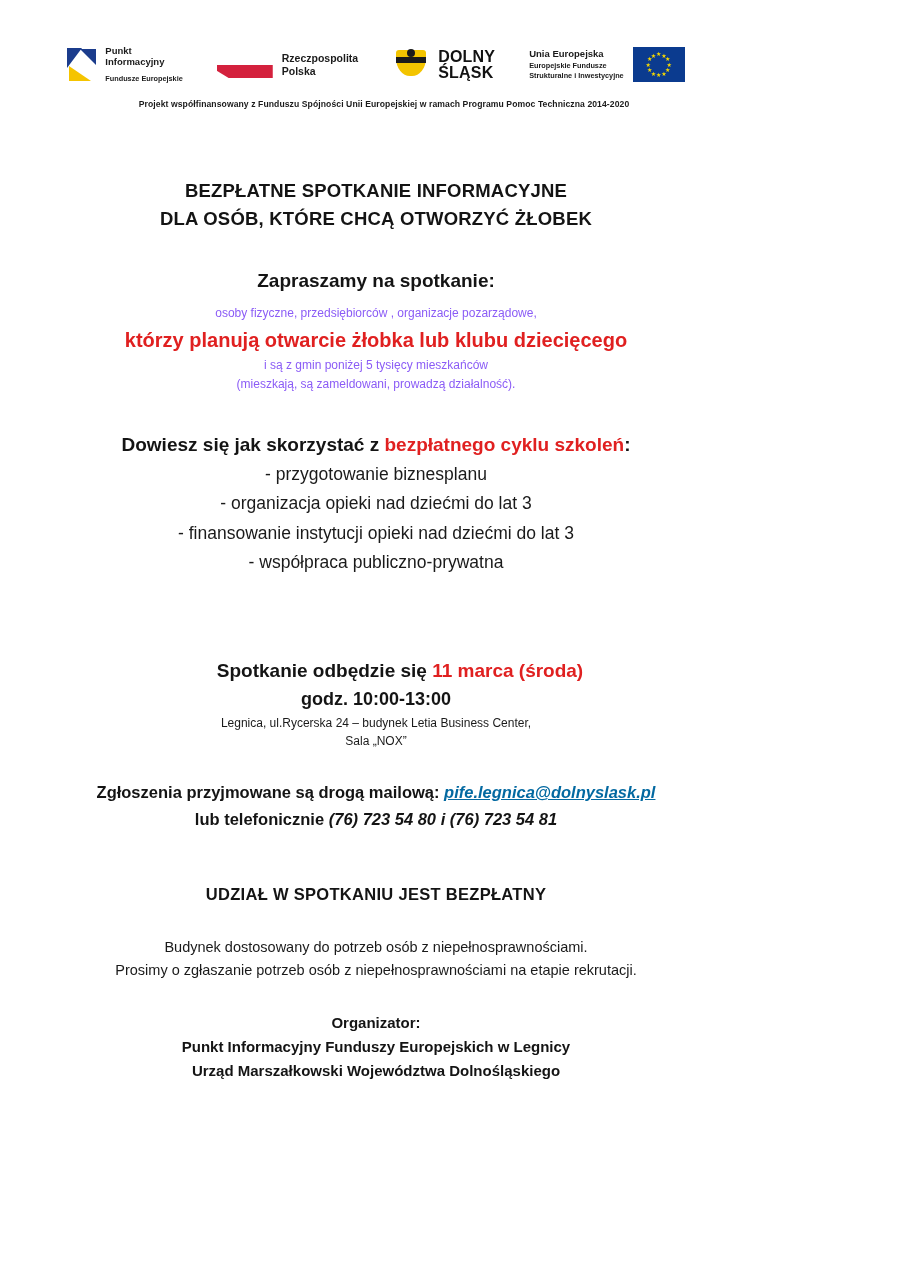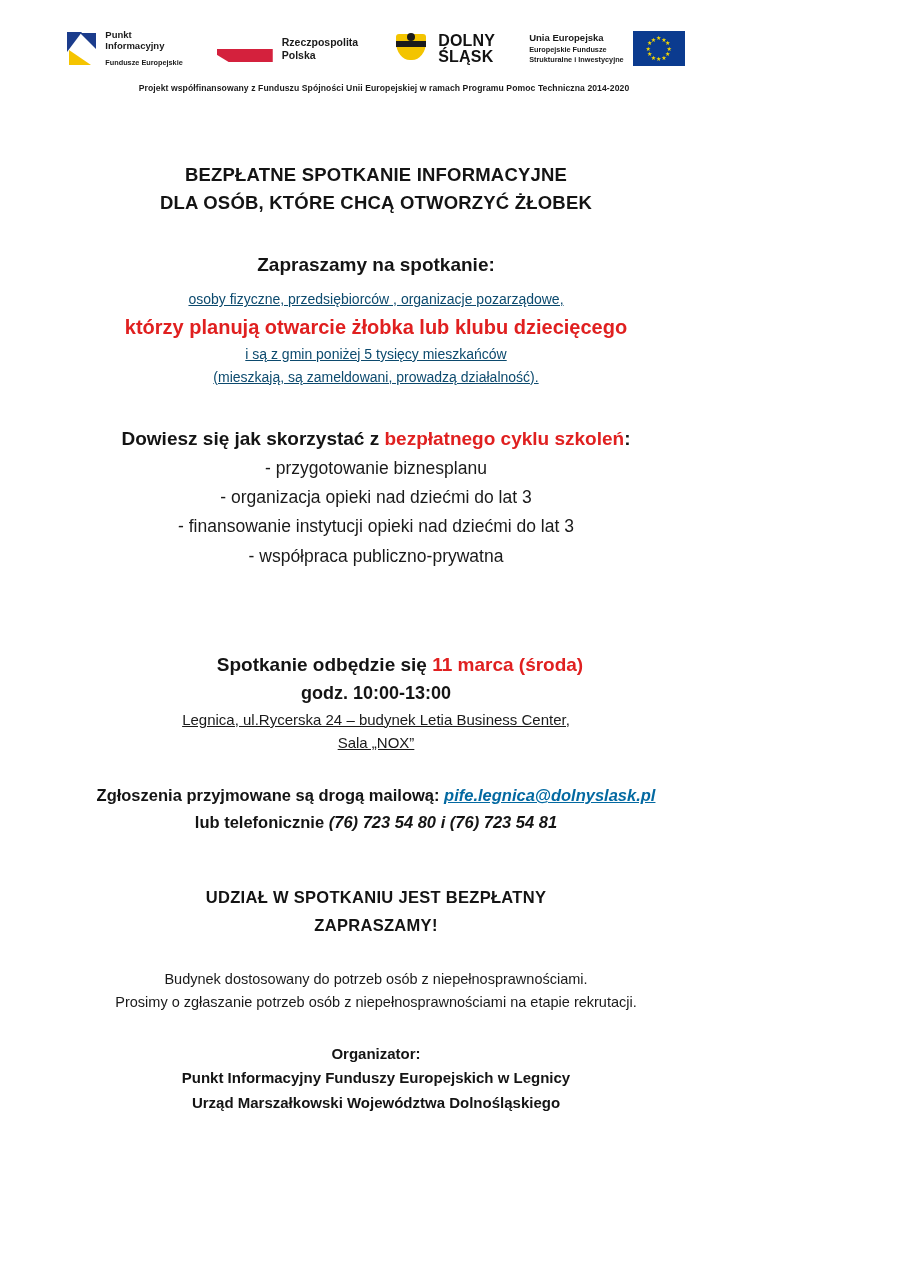--- a/index.html
+++ b/index.html
@@ -13,21 +13,21 @@
     font-family: "Liberation Sans", sans-serif;
     color: #1a1a1a;
     position: relative;
     overflow: hidden;
   }
   .page {
     width: 752px;
     height: 1273px;
     position: relative;
     box-sizing: border-box;
-    padding: 0;
+    padding: 16px;
   }
 
   
   .logo-strip {
     display: flex;
     align-items: center;
     justify-content: center;
     gap: 34px;
     padding-top: 30px;
   }
@@ -192,25 +192,24 @@
   .spacer-46 { height: 46px; }
   .spacer-52 { height: 52px; }
 
   .lead-bold {
     font-size: 19px;
     font-weight: 700;
     color: #141414;
     margin-top: 38px;
   }
   .line {
-    font-size: 14px;
+    font-size: 12px;
     font-weight: 400;
-    color: #0c4a6e;
+    color: #8b5cf6;
     line-height: 1.62;
-    text-decoration: underline;
   }
   .line-red-bold {
     font-size: 20px;
     font-weight: 700;
     color: #e02020;
     line-height: 1.6;
   }
   .section-head {
     font-size: 19px;
     font-weight: 700;
@@ -231,25 +230,24 @@
     line-height: 1.5;
     margin-left: 48px;
   }
   .event-time {
     font-size: 18px;
     font-weight: 700;
     color: #141414;
     line-height: 1.55;
   }
   .event-place {
-    font-size: 15px;
+    font-size: 12px;
     font-weight: 400;
     color: #1a1a1a;
     line-height: 1.55;
-    text-decoration: underline;
   }
   .contact-line {
     font-size: 16.5px;
     font-weight: 700;
     color: #141414;
     line-height: 1.66;
   }
   .contact-line .mail {
     font-style: italic;
     font-weight: 700;
@@ -395,21 +393,20 @@
     <div class="contact-line">
       <span>Zgłoszenia przyjmowane są drogą mailową: </span><a class="mail" href="#">pife.legnica@dolnyslask.pl</a>
     </div>
     <div class="contact-line">
       <span>lub telefonicznie </span><span class="phones">(76) 723 54 80 i (76) 723 54 81</span>
     </div>
 
     <div class="spacer-46"></div>
 
     <div class="free-line">UDZIAŁ W SPOTKANIU JEST BEZPŁATNY</div>
-    <div class="free-line">ZAPRASZAMY!</div>
 
     <div class="spacer-28"></div>
 
     <div class="access-line">Budynek dostosowany do potrzeb osób z niepełnosprawnościami.</div>
     <div class="access-line">Prosimy o zgłaszanie potrzeb osób z niepełnosprawnościami na etapie rekrutacji.</div>
 
     <div class="spacer-28"></div>
 
     <div class="org-line">Organizator:</div>
     <div class="org-line">Punkt Informacyjny Funduszy Europejskich w Legnicy</div>

